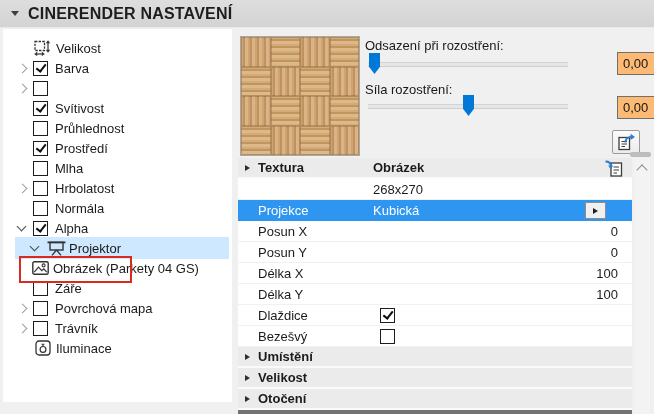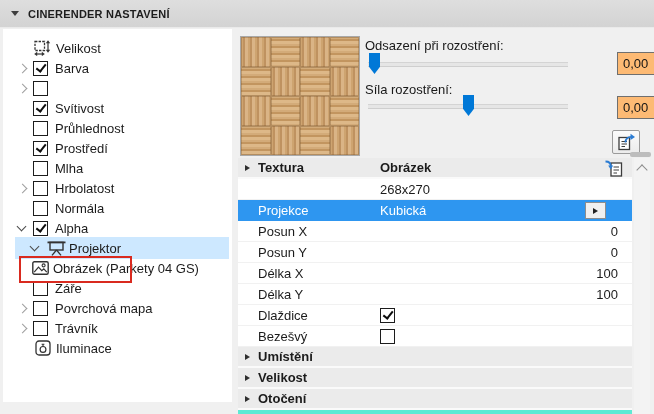--- a/index.html
+++ b/index.html
@@ -7,21 +7,21 @@
     position:relative;width:654px;height:414px;background:#f0f0f0;
     font-family:"Liberation Sans","DejaVu Sans",sans-serif;font-size:13px;color:#1b1b1b;
     overflow:hidden;
   }
   
   .hdr{position:absolute;left:0;top:0;width:654px;height:28px;
     background:linear-gradient(#dedede,#d3d3d3);display:flex;align-items:center;
     border-bottom:1px solid #eaeaea;box-sizing:border-box;}
   .tri-down{width:0;height:0;border-top:5px solid #3e3e3e;border-left:4px solid transparent;
     border-right:4px solid transparent;margin:0 9px 0 11px;}
-  .hdr-title{font-weight:bold;font-size:11px;color:#1d1d1d;letter-spacing:.2px;text-align:right;}
+  .hdr-title{font-weight:bold;font-size:16px;color:#1d1d1d;letter-spacing:.2px;text-align:right;}
   
   .tree{position:absolute;left:3px;top:29px;width:229px;height:373px;background:#fff;
     padding-top:9px;box-sizing:border-box;}
   .trow{height:20px;display:flex;align-items:center;position:relative;}
   .trow>*{position:relative;}
   .lv0{padding-left:15px}.lv1{padding-left:28px}.lv2{padding-left:27px}
   .slot{width:15px;height:14px;flex:none;display:flex;align-items:center;}
   .chev{width:6px;height:6px;flex:none;}
   .chev[data-exp="collapsed"]{border-right:1.6px solid #9e9e9e;border-bottom:1.6px solid #9e9e9e;
     transform:rotate(-45deg);margin-left:1px;}
@@ -52,28 +52,28 @@
   .thumb{position:absolute;top:0;width:11px;height:21px;background:#0078d7;
     clip-path:polygon(0 0,100% 0,100% 66%,50% 100%,0 66%);}
   .th-start{left:1px;} .th-mid{left:95px;}
   .valbox{position:absolute;left:617px;width:57px;height:23px;border:1px solid #6f6f6f;background:#fdba74;
     font-family:inherit;font-size:13px;color:#141414;padding:0 0 0 5px;box-sizing:border-box;}
   .vb1{top:52px;} .vb2{top:96px;}
   .exbtn{position:absolute;left:612px;top:130px;width:28px;height:24px;background:linear-gradient(#fbfbfb,#ececec);
     border:1px solid #9b9b9b;border-radius:2px;display:flex;align-items:center;justify-content:center;padding:0;}
   .nub{position:absolute;left:630px;top:152px;width:21px;height:5px;background:#bdbdbd;border-radius:2px;}
   
-  .tbl{position:absolute;left:238px;top:158px;width:394px;bottom:0;background:#5eead4;}
+  .tbl{position:absolute;left:238px;top:158px;width:394px;bottom:0;background:#737373;}
   .r{height:21px;display:flex;align-items:center;position:relative;box-sizing:border-box;
     border-bottom:1px solid #f1f1f1;background:#fff;}
   .r .lab{margin-left:20px;white-space:nowrap;}
   .grow{background:#ebebeb;font-weight:bold;border-bottom:2px solid #fafafa;}
   .gtri{width:0;height:0;border-left:5px solid #2e2e2e;border-top:3.5px solid transparent;
     border-bottom:3.5px solid transparent;position:absolute;left:7px;top:7px;}
-  .val{position:absolute;left:142px;white-space:nowrap;}
+  .val{position:absolute;left:135px;white-space:nowrap;}
   .num{position:absolute;right:14px;}
   .selr{background:#2e96f0;color:#fff;border-bottom:1px solid #2e96f0;text-align:center;}
   .fly{position:absolute;right:26px;top:2px;width:21px;height:17px;background:#f0f0f0;
     border:1px solid #8d8d8d;display:flex;align-items:center;justify-content:center;padding:0;}
   .fly .gtri{position:static;border-left-color:#222;}
   .impbtn{position:absolute;right:7px;top:1px;width:22px;height:19px;background:transparent;border:none;
     display:flex;align-items:center;justify-content:center;padding:0;}
   .tcb{width:13px;height:13px;background:#fff;border:1px solid #1c1c1c;position:absolute;left:142px;
     box-sizing:content-box;}
   .tcb[data-state="checked"]::after{content:"";position:absolute;left:3.6px;top:0.4px;width:4px;height:8.4px;

